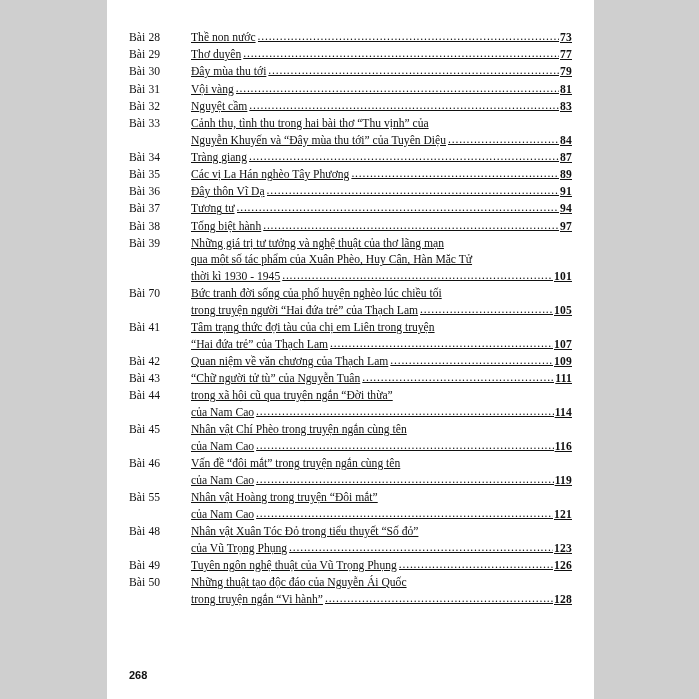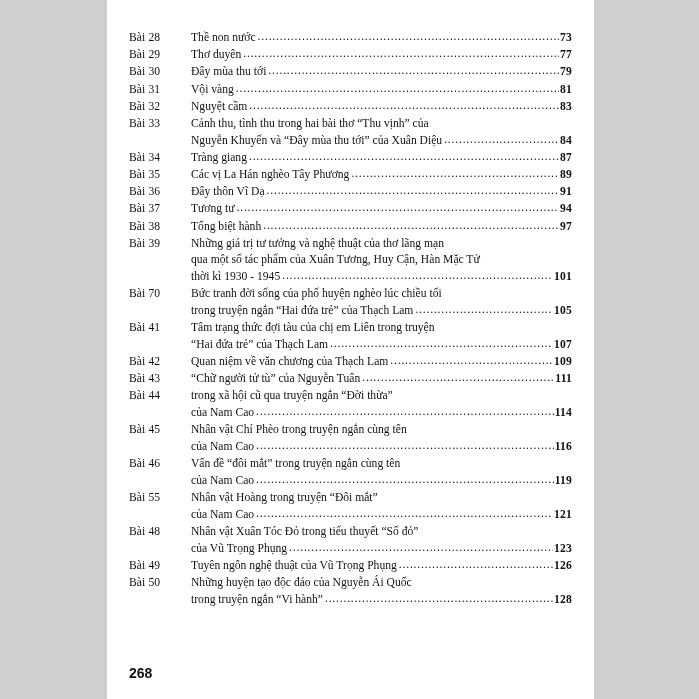--- a/index.html
+++ b/index.html
@@ -35,20 +35,21 @@
     margin-bottom: 0.5px;
   }
   .entry .label {
     flex: 0 0 62px;
     white-space: nowrap;
     letter-spacing: 0.1px;
   }
   .entry .body {
     flex: 1 1 auto;
     min-width: 0;
+    text-decoration: underline;
   }
   .line {
     display: flex;
     align-items: baseline;
     width: 100%;
   }
   .line .txt {
     white-space: nowrap;
   }
   .line .dots {
@@ -69,21 +70,21 @@
     font-weight: bold;
     letter-spacing: 0.2px;
   }
   .line.nodots .txt {
     white-space: normal;
   }
   .footer {
     position: absolute;
     left: 22px;
     bottom: 18px;
-    font-size: 14px;
+    font-size: 11px;
     font-weight: bold;
     color: #111;
     font-family: "Liberation Sans", sans-serif;
   }
 </style>
 </head>
 <body>
 
 <div id="page">
   <div class="toc">
@@ -137,21 +138,21 @@
           </div>
         </div>
       </div>
       <div class="entry">
         <div class="label">Bài 33</div>
         <div class="body">
           <div class="line nodots">
             <span class="txt">Cảnh thu, tình thu trong hai bài thơ “Thu vịnh” của</span>
           </div>
           <div class="line">
-            <span class="txt">Nguyễn Khuyến và “Đây mùa thu tới” của Xuân Diệu</span>
+            <span class="txt">Nguyễn Khuyến và “Đây mùa thu tới” của Tuyên Diệu</span>
             <span class="dots">........................................................................................................................</span>
             <span class="pg">84</span>
           </div>
         </div>
       </div>
       <div class="entry">
         <div class="label">Bài 34</div>
         <div class="body">
           <div class="line">
             <span class="txt">Tràng giang</span>
@@ -200,37 +201,37 @@
           </div>
         </div>
       </div>
       <div class="entry">
         <div class="label">Bài 39</div>
         <div class="body">
           <div class="line nodots">
             <span class="txt">Những giá trị tư tưởng và nghệ thuật của thơ lãng mạn</span>
           </div>
           <div class="line nodots">
-            <span class="txt">qua một số tác phẩm của Xuân Tương, Huy Cận, Hàn Mặc Tử</span>
+            <span class="txt">qua một số tác phẩm của Xuân Phèo, Huy Cận, Hàn Mặc Tử</span>
           </div>
           <div class="line">
             <span class="txt">thời kì 1930 - 1945</span>
             <span class="dots">........................................................................................................................</span>
             <span class="pg">101</span>
           </div>
         </div>
       </div>
       <div class="entry">
         <div class="label">Bài 70</div>
         <div class="body">
           <div class="line nodots">
             <span class="txt">Bức tranh đời sống của phố huyện nghèo lúc chiều tối</span>
           </div>
           <div class="line">
-            <span class="txt">trong truyện ngắn “Hai đứa trẻ” của Thạch Lam</span>
+            <span class="txt">trong truyện người “Hai đứa trẻ” của Thạch Lam</span>
             <span class="dots">........................................................................................................................</span>
             <span class="pg">105</span>
           </div>
         </div>
       </div>
       <div class="entry">
         <div class="label">Bài 41</div>
         <div class="body">
           <div class="line nodots">
             <span class="txt">Tâm trạng thức đợi tàu của chị em Liên trong truyện</span>
@@ -334,21 +335,21 @@
             <span class="txt">Tuyên ngôn nghệ thuật của Vũ Trọng Phụng</span>
             <span class="dots">........................................................................................................................</span>
             <span class="pg">126</span>
           </div>
         </div>
       </div>
       <div class="entry">
         <div class="label">Bài 50</div>
         <div class="body">
           <div class="line nodots">
-            <span class="txt">Những huyện tạo độc đáo của Nguyễn Ái Quốc</span>
+            <span class="txt">Những thuật tạo độc đáo của Nguyễn Ái Quốc</span>
           </div>
           <div class="line">
             <span class="txt">trong truyện ngắn “Vi hành”</span>
             <span class="dots">........................................................................................................................</span>
             <span class="pg">128</span>
           </div>
         </div>
       </div>
     </div>
   <div class="footer">268</div>

